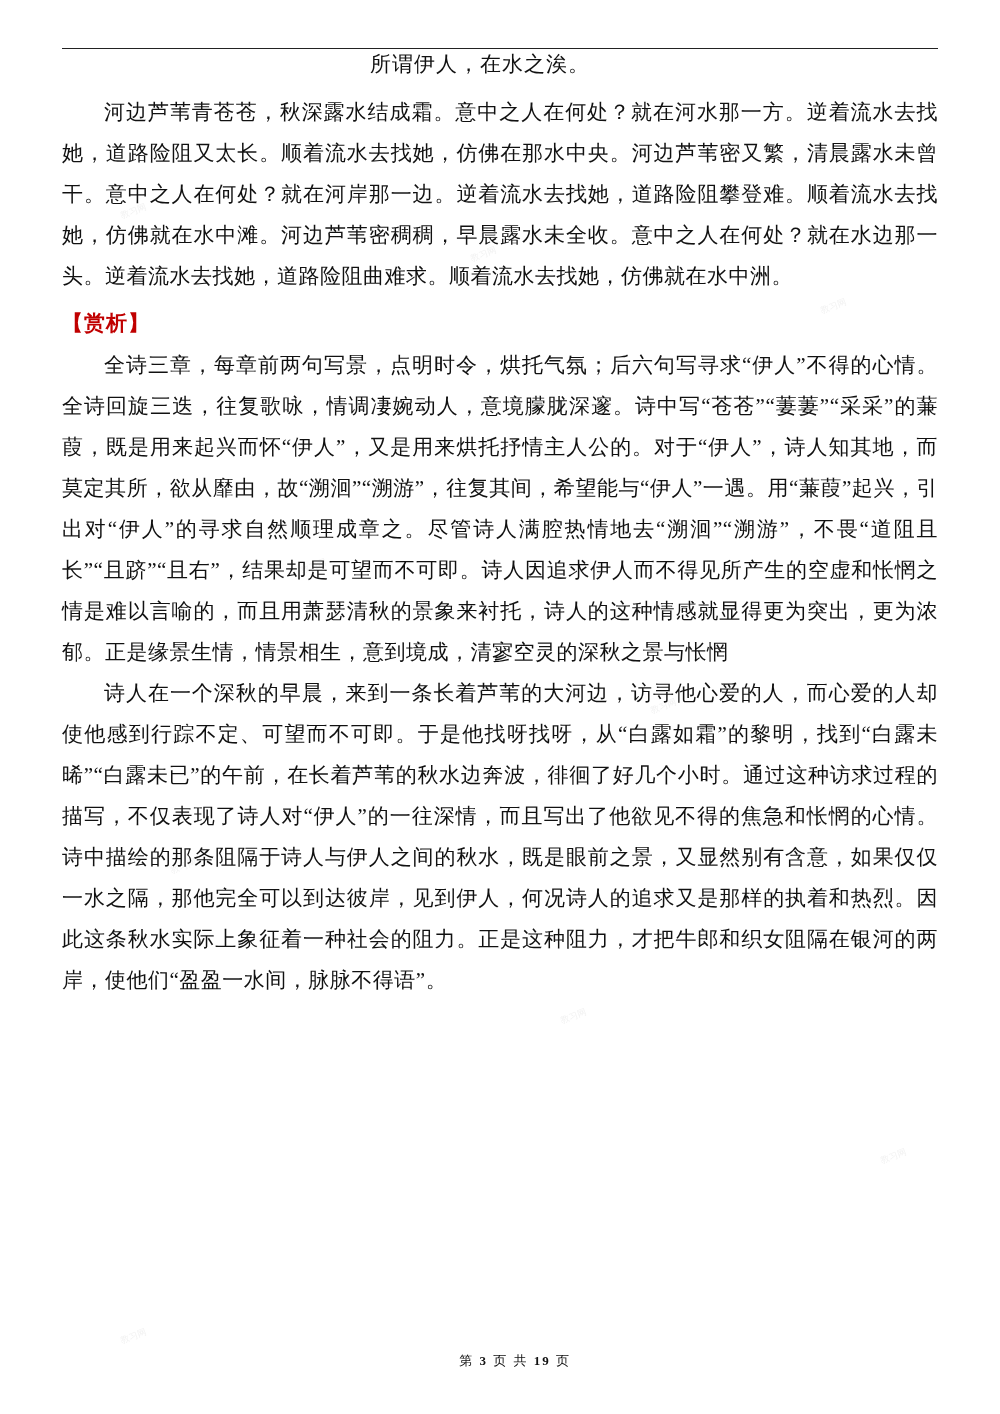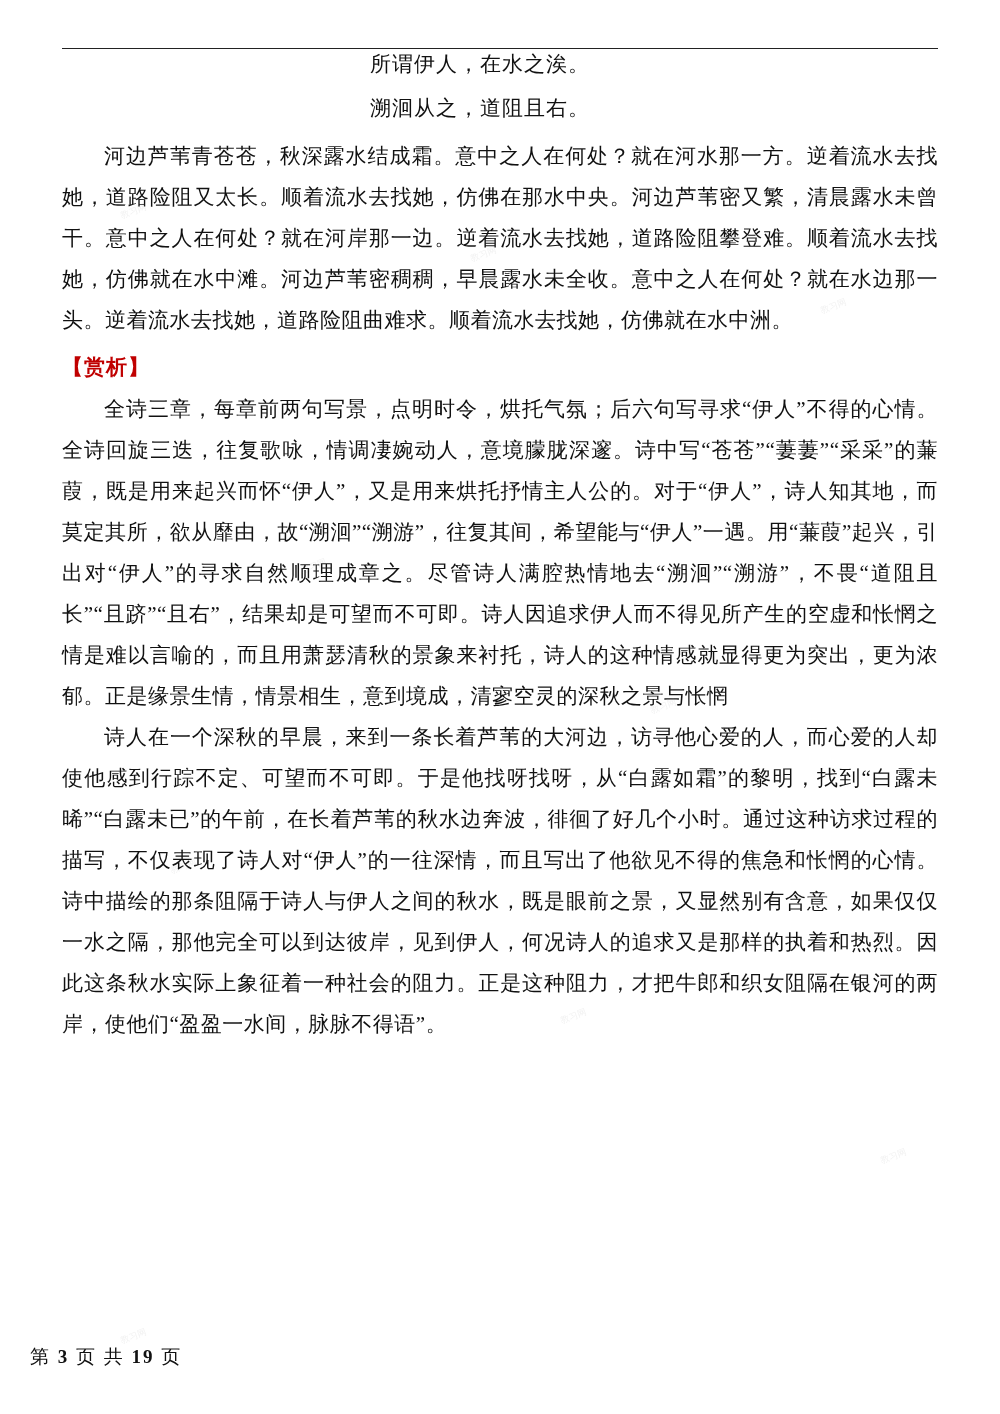--- a/index.html
+++ b/index.html
@@ -60,21 +60,22 @@
     text-align: justify;
     text-justify: inter-ideograph;
     letter-spacing: 0.5px;
     color: #111;
   }
   .footer {
     position: absolute;
     left: 0;
     right: 0;
     bottom: 44px;
-    font-size: 19px;
+    text-align: center;
+    font-size: 13px;
     letter-spacing: 2px;
     color: #111;
     padding-left: 30px;
   }
   .footer b {
     font-weight: bold;
   }
   
   .wm {
     position: absolute;
@@ -100,21 +101,20 @@
   <div class="wm" style="left:650px; top:700px;">教习网</div>
   <div class="wm" style="left:170px; top:860px;">教习网</div>
   <div class="wm" style="left:560px; top:1010px;">教习网</div>
   <div class="wm" style="left:880px; top:1150px;">教习网</div>
   <div class="wm" style="left:120px; top:1330px;">教习网</div>
 
   <div class="content">
 
     <div class="poem-block">
       <div class="poem-line">所谓伊人，在水之涘。</div>
-      <div class="poem-line">溯洄从之，道阻且右。</div>
     </div>
 
     <div class="section">
       <p class="para">河边芦苇青苍苍，秋深露水结成霜。意中之人在何处？就在河水那一方。逆着流水去找她，道路险阻又太长。顺着流水去找她，仿佛在那水中央。河边芦苇密又繁，清晨露水未曾干。意中之人在何处？就在河岸那一边。逆着流水去找她，道路险阻攀登难。顺着流水去找她，仿佛就在水中滩。河边芦苇密稠稠，早晨露水未全收。意中之人在何处？就在水边那一头。逆着流水去找她，道路险阻曲难求。顺着流水去找她，仿佛就在水中洲。</p>
     </div>
 
     <div class="section">
       <div class="section-head">【赏析】</div>
       <p class="para">全诗三章，每章前两句写景，点明时令，烘托气氛；后六句写寻求“伊人”不得的心情。全诗回旋三迭，往复歌咏，情调凄婉动人，意境朦胧深邃。诗中写“苍苍”“萋萋”“采采”的蒹葭，既是用来起兴而怀“伊人”，又是用来烘托抒情主人公的。对于“伊人”，诗人知其地，而莫定其所，欲从靡由，故“溯洄”“溯游”，往复其间，希望能与“伊人”一遇。用“蒹葭”起兴，引出对“伊人”的寻求自然顺理成章之。尽管诗人满腔热情地去“溯洄”“溯游”，不畏“道阻且长”“且跻”“且右”，结果却是可望而不可即。诗人因追求伊人而不得见所产生的空虚和怅惘之情是难以言喻的，而且用萧瑟清秋的景象来衬托，诗人的这种情感就显得更为突出，更为浓郁。正是缘景生情，情景相生，意到境成，清寥空灵的深秋之景与怅惘</p>
       <p class="para">诗人在一个深秋的早晨，来到一条长着芦苇的大河边，访寻他心爱的人，而心爱的人却使他感到行踪不定、可望而不可即。于是他找呀找呀，从“白露如霜”的黎明，找到“白露未晞”“白露未已”的午前，在长着芦苇的秋水边奔波，徘徊了好几个小时。通过这种访求过程的描写，不仅表现了诗人对“伊人”的一往深情，而且写出了他欲见不得的焦急和怅惘的心情。诗中描绘的那条阻隔于诗人与伊人之间的秋水，既是眼前之景，又显然别有含意，如果仅仅一水之隔，那他完全可以到达彼岸，见到伊人，何况诗人的追求又是那样的执着和热烈。因此这条秋水实际上象征着一种社会的阻力。正是这种阻力，才把牛郎和织女阻隔在银河的两岸，使他们“盈盈一水间，脉脉不得语”。</p>

